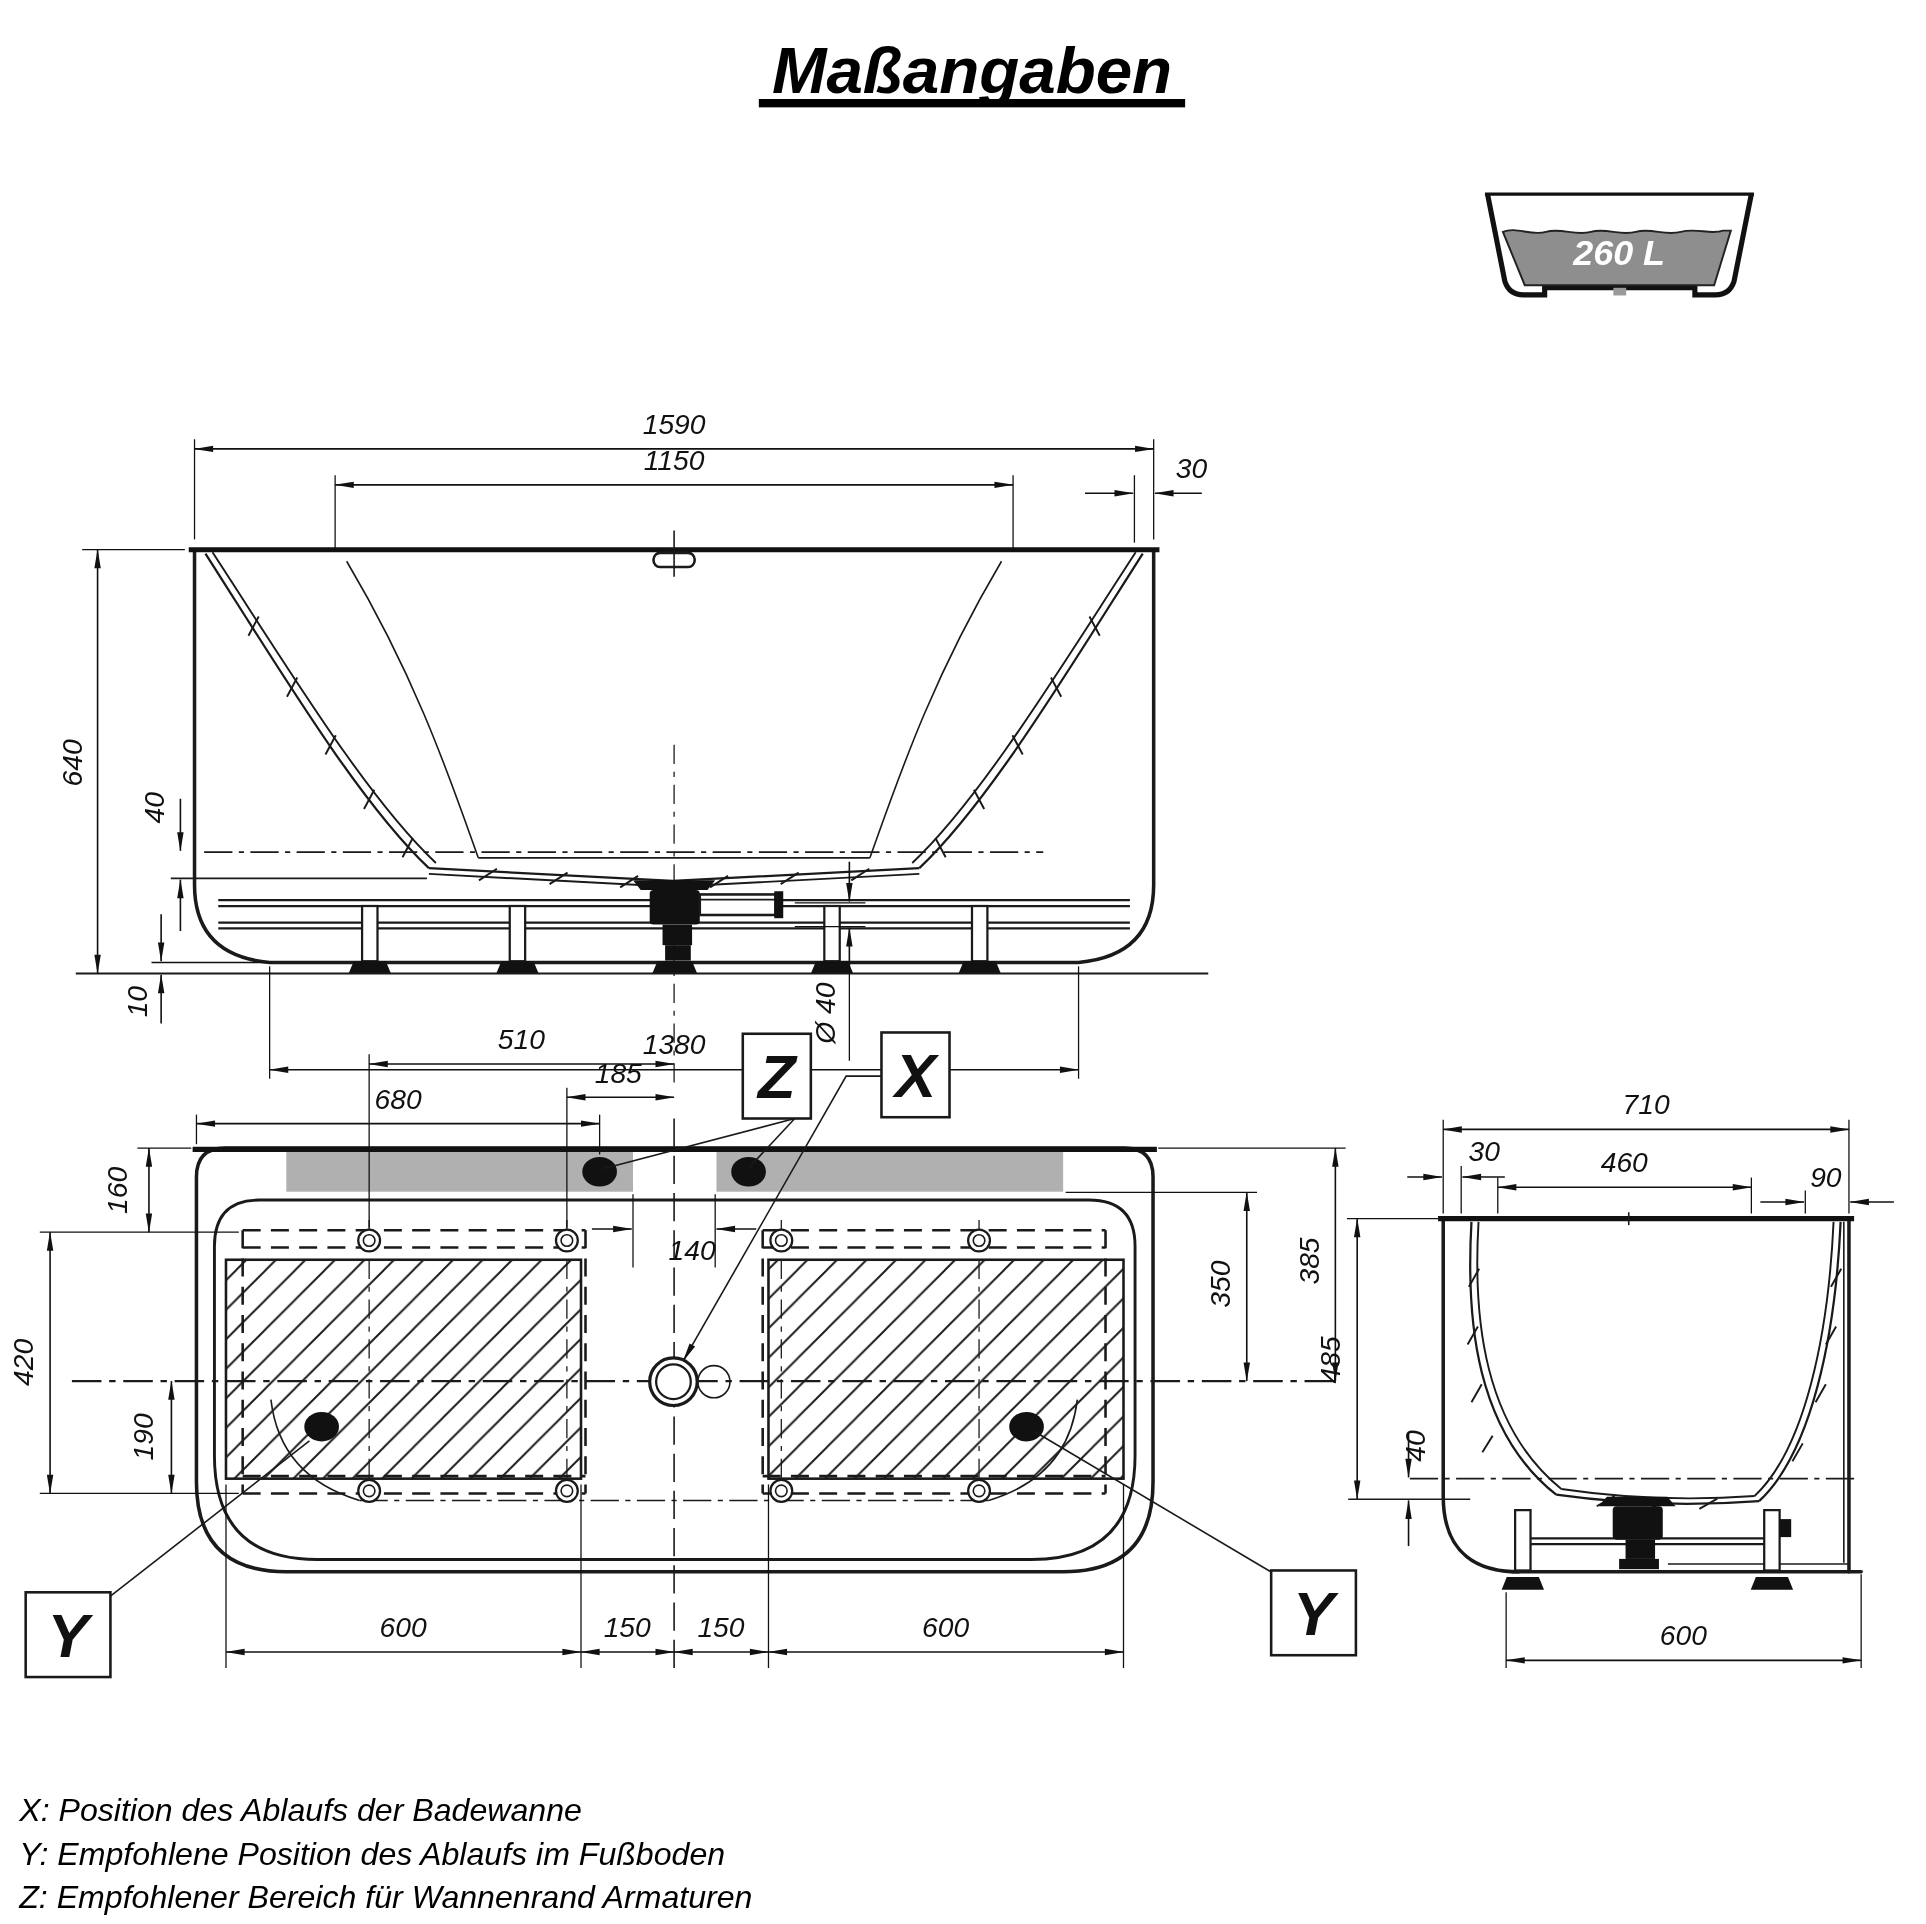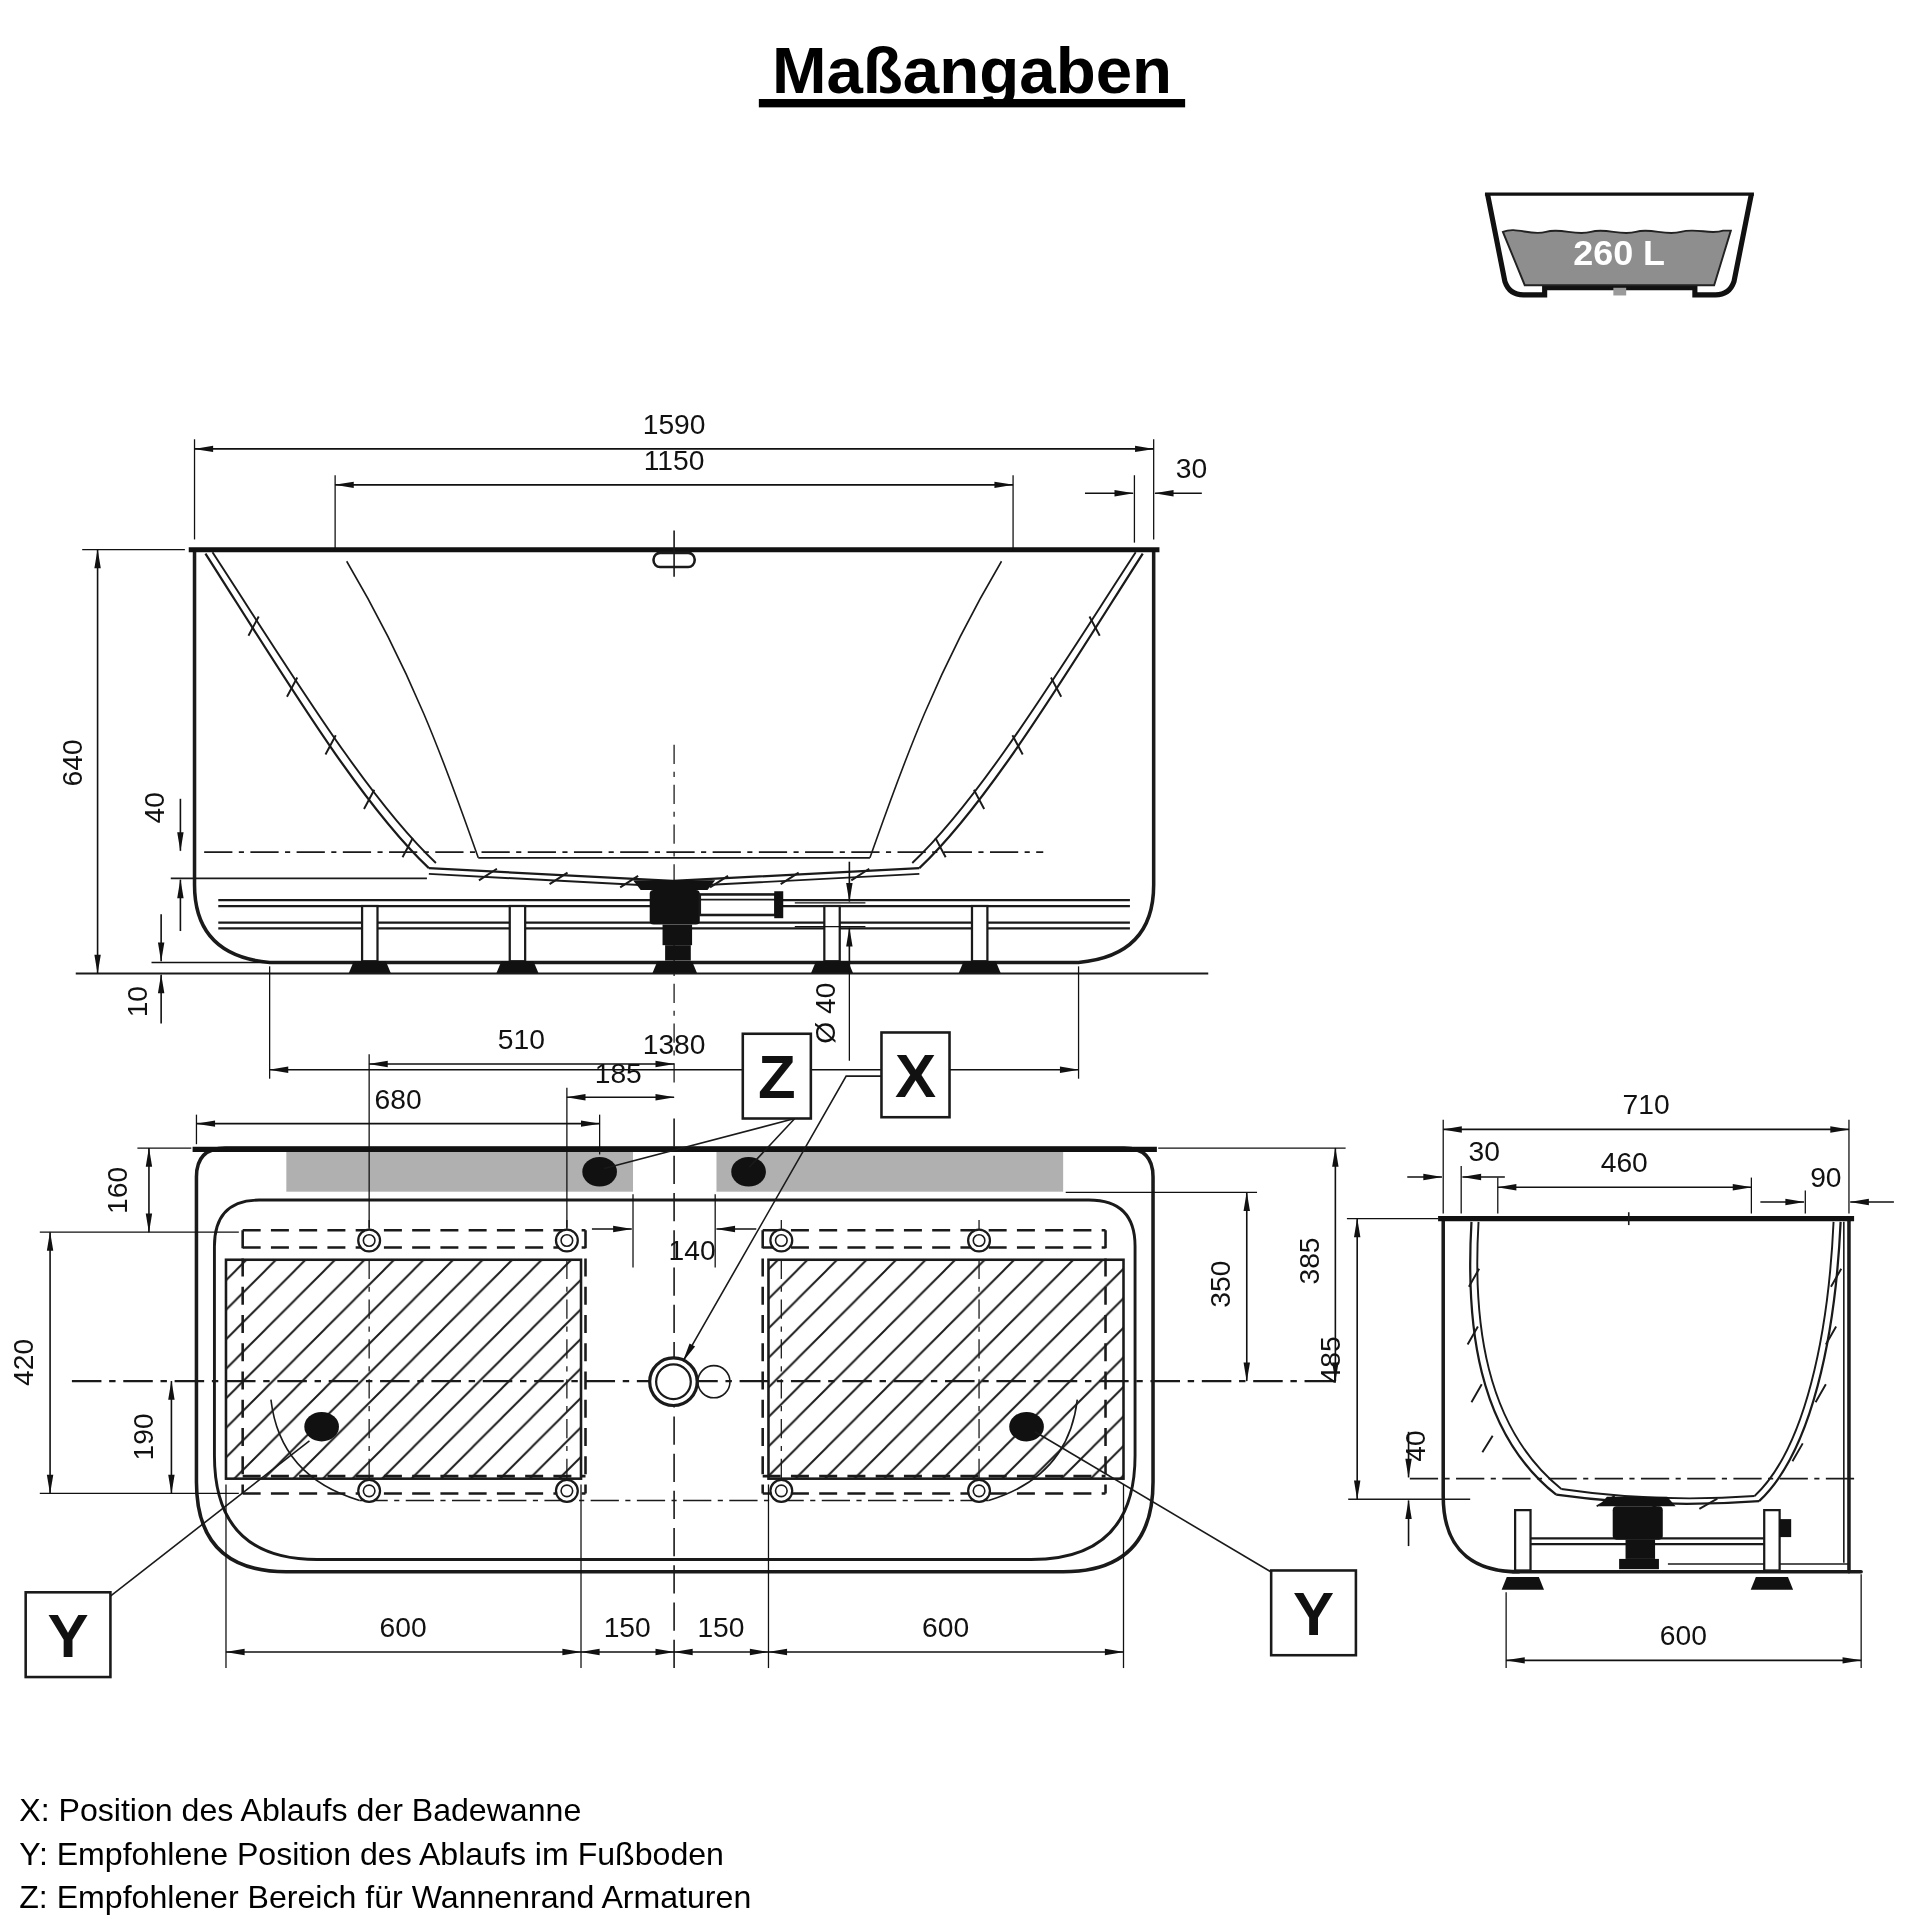--- a/index.html
+++ b/index.html
@@ -1,16 +1,16 @@
 <!DOCTYPE html>
 <html style="font-size:10.3px"><head>
 <meta charset="utf-8">
 <style>
   html,body{margin:0;padding:0;background:#ffffff;}
-  .page{width:1900px;height:1925px;position:relative;background:#fff;font-family:"Liberation Sans",sans-serif;}
+  .page{width:1900px;height:1925px;position:relative;background:#fff;font-family:"Liberation Sans",sans-serif;font-style:italic;}
   svg{position:absolute;top:0;left:0;}
   
   .outl{stroke:#1a1a1a;stroke-width:5.5;fill:none;stroke-linecap:round;}
   .outl2{stroke:#1a1a1a;stroke-width:4.5;fill:none;stroke-linecap:round;}
   .mid{stroke:#1a1a1a;stroke-width:3.5;fill:none;}
   .thin{stroke:#1a1a1a;stroke-width:2.5;fill:none;}
   .tick{stroke:#1a1a1a;stroke-width:3;fill:none;}
   .thick-edge{stroke:#111;stroke-width:8;fill:none;}
   .dim{stroke:#111;stroke-width:2.5;fill:none;}
   .ext{stroke:#111;stroke-width:2;fill:none;}

